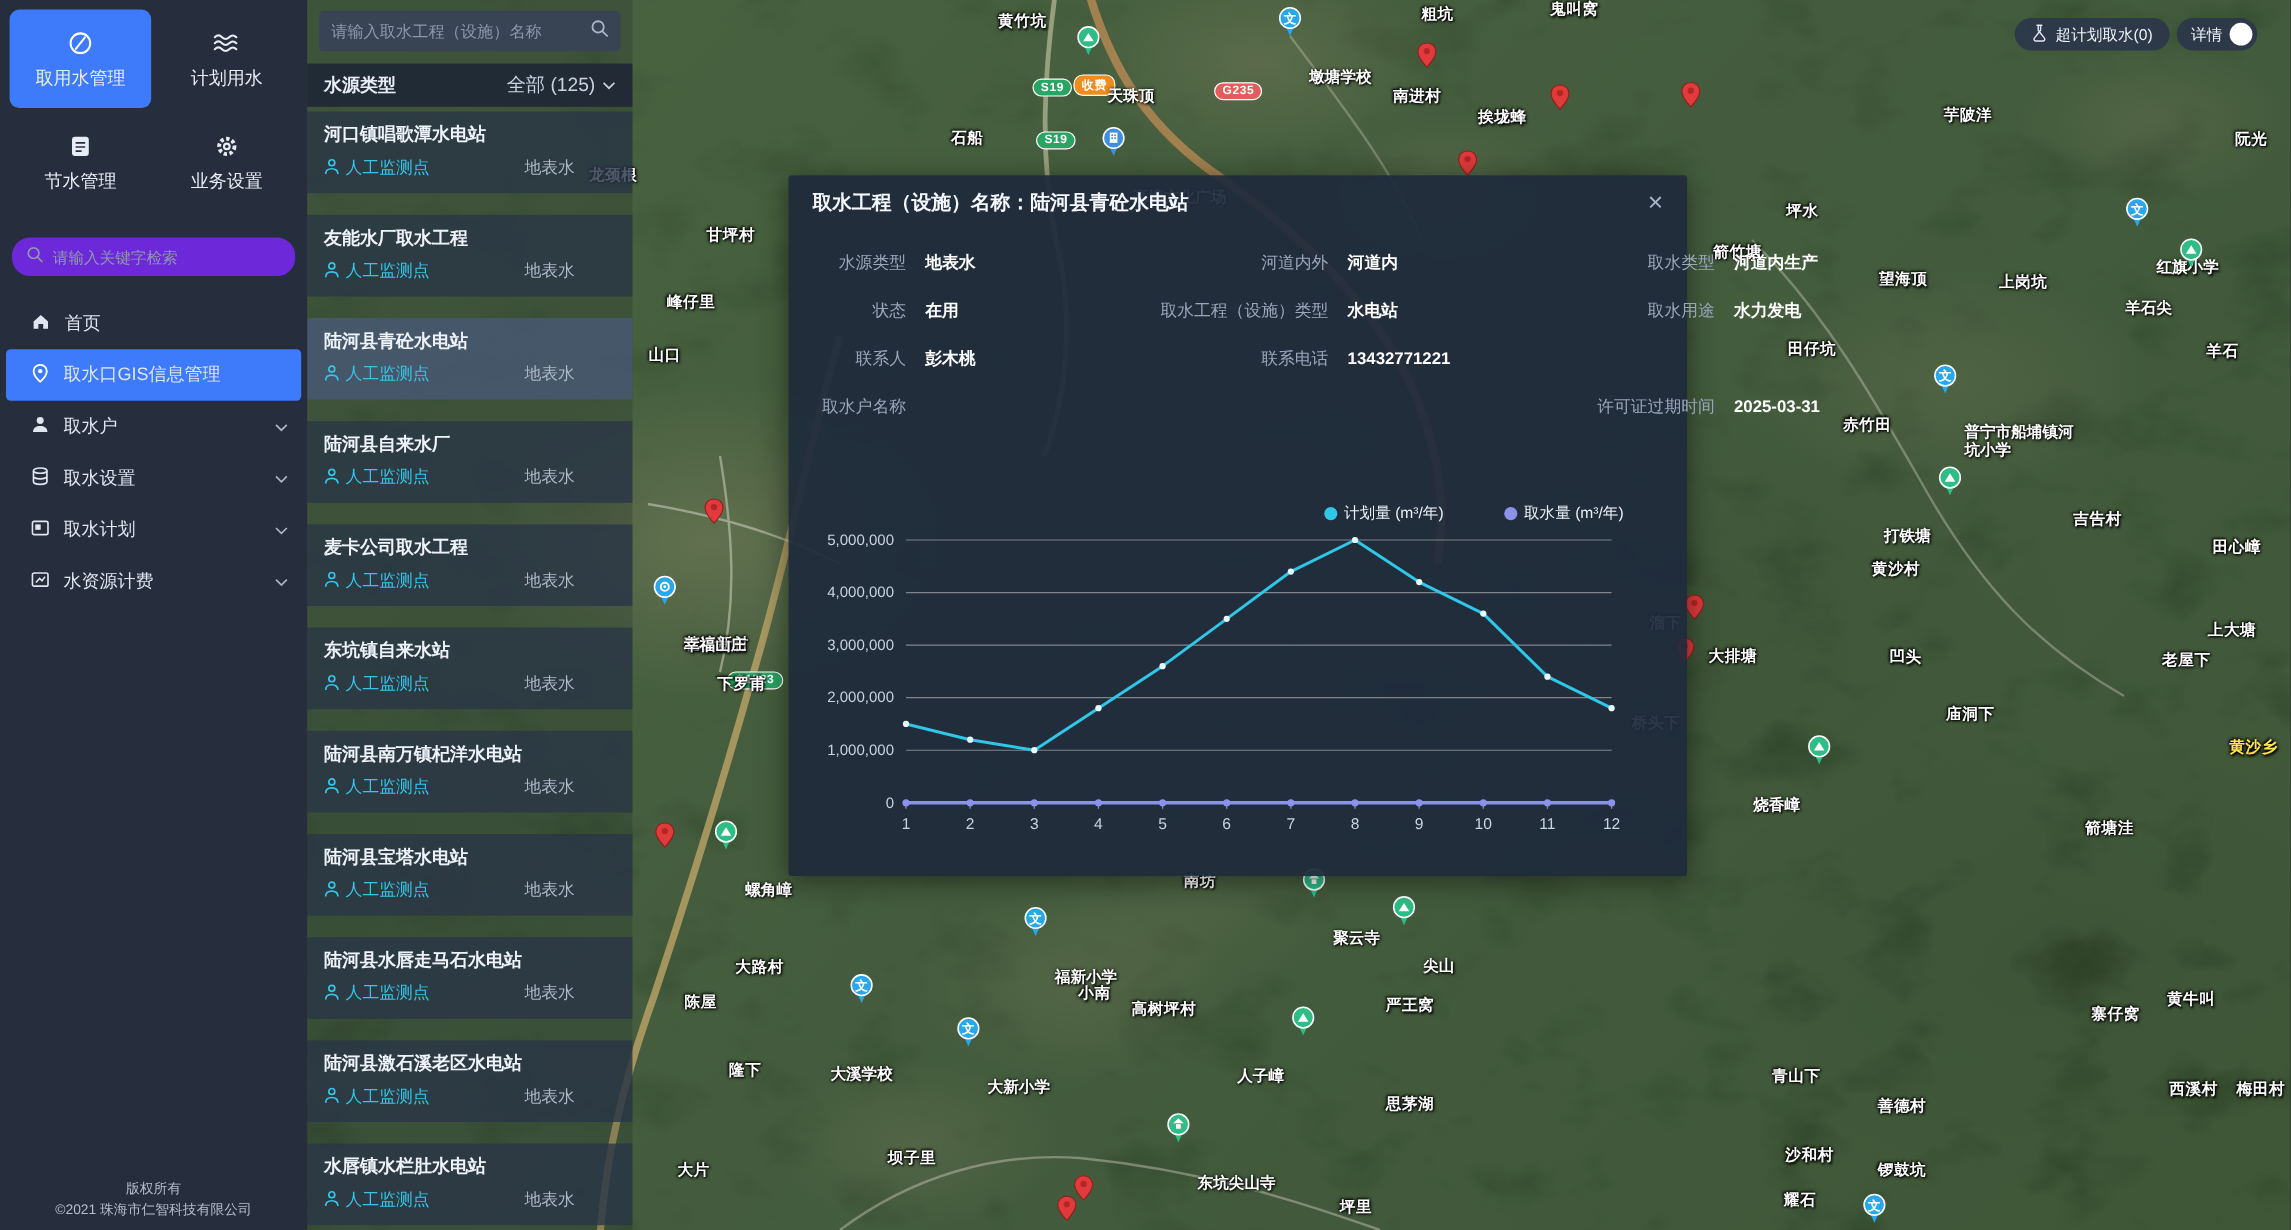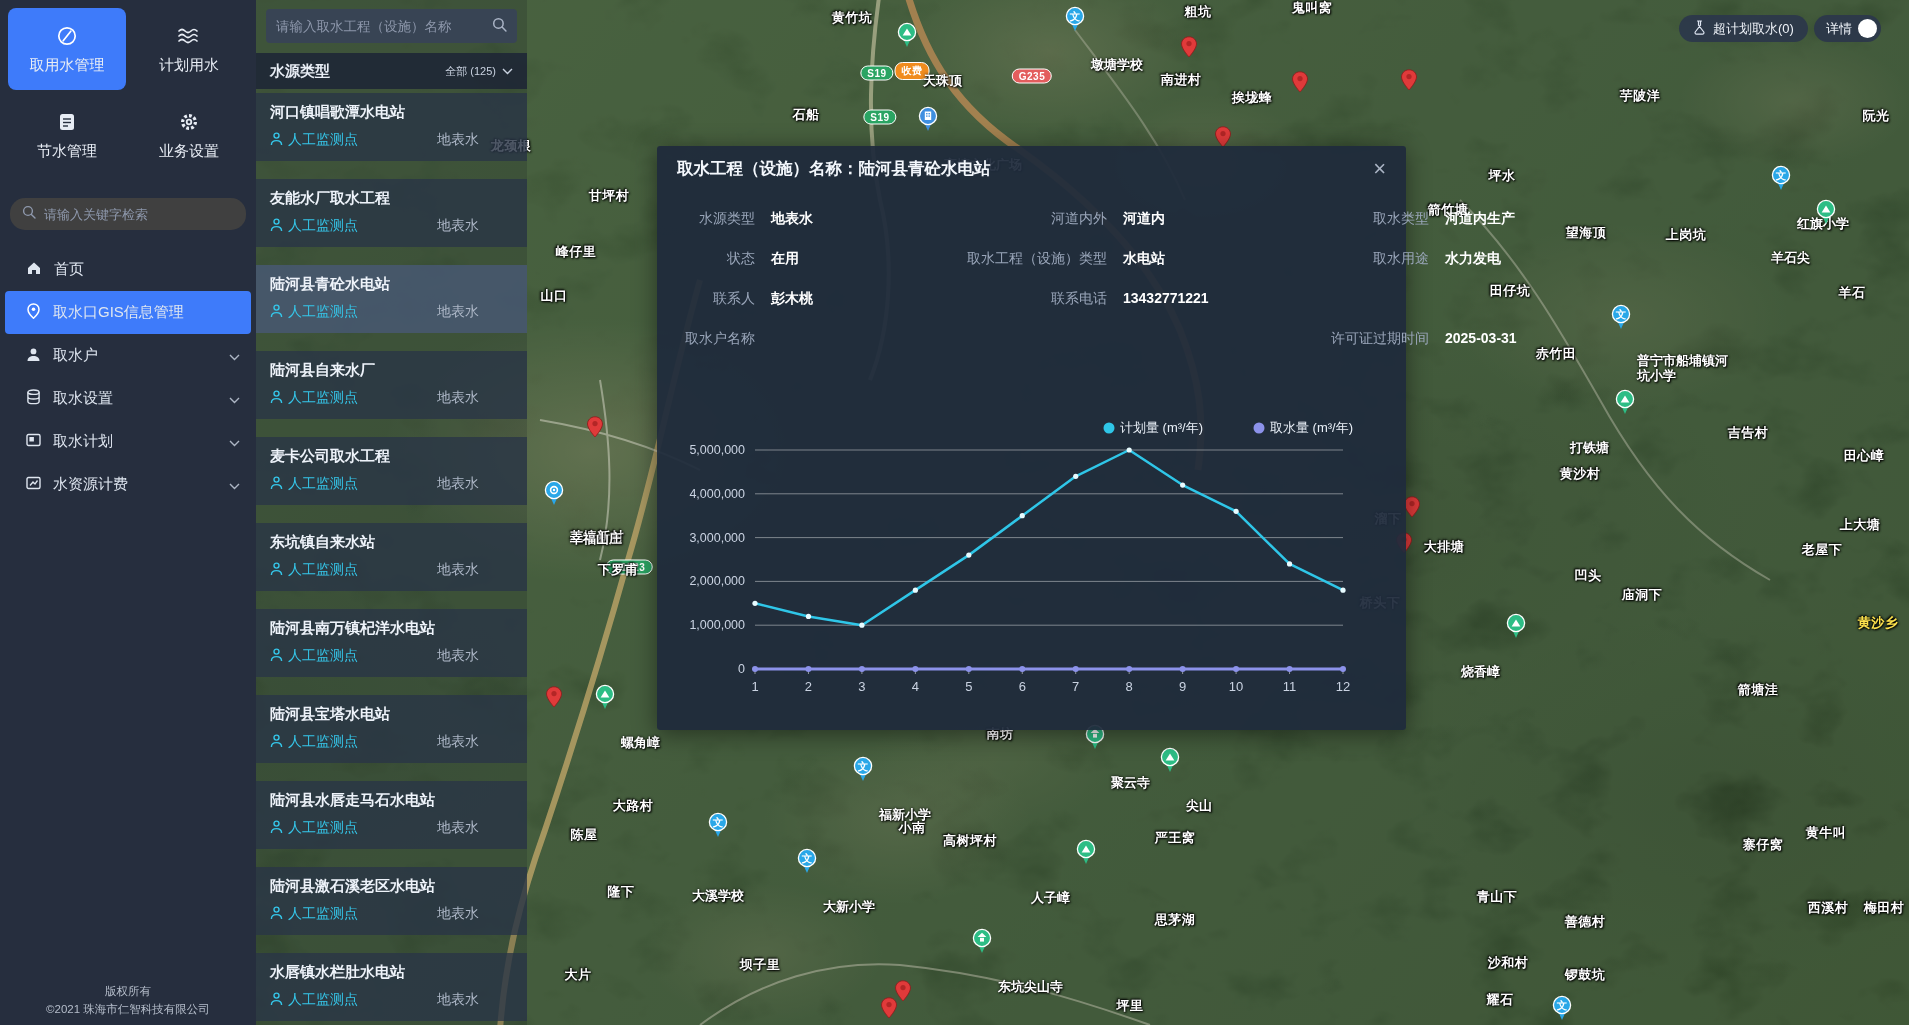--- a/index.html
+++ b/index.html
@@ -41,21 +41,21 @@
     letter-spacing:.5px; }
 
   
   .sidebar { position:absolute; left:0; top:0; width:256px; height:1025px; background:#262e3e;
     z-index:5; color:#dfe6f0; }
   .modules { display:grid; grid-template-columns:1fr 1fr; gap:4px; padding:8px; }
   .module { height:82px; display:flex; flex-direction:column; align-items:center; justify-content:center;
     gap:8px; border-radius:8px; font-size:15px; cursor:pointer; color:#e8edf5; }
   .module.active { background:#3e7bfa; }
   .module .micon { width:24px; height:24px; display:flex; align-items:center; justify-content:center; }
-  .sb-search { margin:14px 10px 10px; height:30px; background:#404040; border-radius:15px;
+  .sb-search { margin:14px 10px 10px; height:30px; background:#6d28d9; border-radius:15px;
     display:flex; align-items:center; padding:16px 12px; gap:8px; }
   .sb-search input { background:transparent; border:none; outline:none; color:#cfd6e4; font-size:13px; width:100%; }
   .sb-search input::placeholder { color:#8e98ac; }
   .nav { margin-top:18px; }
   .nav-item { height:43px; display:flex; align-items:center; padding:0 16px 0 26px; gap:12px;
     font-size:15px; cursor:pointer; }
   .nav-item.active { background:#3e7bfa; margin:0 5px; padding-left:21px; border-radius:4px; }
   .nav-item .chev { margin-left:auto; opacity:.8; }
   .sb-footer { position:absolute; bottom:6px; left:0; width:100%; text-align:center;
     color:#b5bdca; font-size:11.5px; line-height:1.55; }
@@ -63,21 +63,21 @@
   
   .list-panel { position:absolute; left:256px; top:0; width:271px; height:1025px; z-index:4;
     background:rgba(16,24,36,.18); }
   .lp-search { margin:9px 10px 8px; height:34px; background:rgba(56,66,88,.88); border-radius:4px;
     display:flex; align-items:center; padding:0 10px; }
   .lp-search input { background:transparent; border:none; outline:none; color:#d5dce8; font-size:13.5px; width:100%; }
   .lp-search input::placeholder { color:#8d97ab; }
   .lp-filter { margin:10px 0 4px; height:36px; background:rgba(30,38,53,.88); display:flex;
     align-items:center; padding:0 14px; }
   .lp-filter .flabel { color:#e8edf5; font-size:15px; font-weight:700; }
-  .lp-filter .fvalue { margin-left:auto; color:#c9d2e0; font-size:11px; display:flex; align-items:center; gap:6px; cursor:pointer; }
+  .lp-filter .fvalue { margin-left:auto; color:#c9d2e0; font-size:16px; display:flex; align-items:center; gap:6px; cursor:pointer; }
   .cards { }
   .card { height:68px; margin-bottom:18px; background:rgba(41,52,71,.78); padding:10px 14px 0; cursor:pointer; }
   .card.selected { background:rgba(72,88,114,.85); }
   .card .ctitle { color:#eef3fa; font-size:15px; font-weight:700; margin-bottom:9px; white-space:nowrap; }
   .card .crow { display:flex; align-items:flex-end; }
   .card .monitor { color:#35c5e8; font-size:14px; display:flex; align-items:center; gap:5px; }
   .card .source { margin-left:auto; margin-right:34px; color:#aeb8c8; font-size:14px; }
 
   
   .topctl { position:absolute; z-index:7; display:flex; align-items:center; gap:6px; }
@@ -144,21 +144,21 @@
         <div class="maplabel" style="left: 1586px; top: 233px;">望海顶</div>
         <div class="maplabel" style="left: 1686px; top: 235px;">上岗坑</div>
         <div class="maplabel" style="left: 1510px; top: 291px;">田仔坑</div>
         <div class="maplabel" style="left: 1852px; top: 293px;">羊石</div>
         <div class="maplabel" style="left: 1556px; top: 354px;">赤竹田</div>
         <div class="maplabel" style="left: 1748px; top: 433px;">吉告村</div>
         <div class="maplabel" style="left: 1864px; top: 456px;">田心嶂</div>
         <div class="maplabel" style="left: 1580px; top: 474px;">黄沙村</div>
         <div class="maplabel" style="left: 1388px; top: 519px;">溜下</div>
         <div class="maplabel" style="left: 1444px; top: 547px;">大排塘</div>
-        <div class="maplabel" style="left: 1588px; top: 576px;">凹头</div>
+        <div class="maplabel" style="left: 1588px; top: 548px;">凹头</div>
         <div class="maplabel" style="left: 1642px; top: 595px;">庙洞下</div>
         <div class="maplabel" style="left: 1822px; top: 550px;">老屋下</div>
         <div class="maplabel" style="left: 1860px; top: 525px;">上大塘</div>
         <div class="maplabel" style="left: 1380px; top: 603px;">桥头下</div>
         <div class="maplabel yellow" style="left: 1878px; top: 623px;">黄沙乡</div>
         <div class="maplabel" style="left: 1758px; top: 690px;">箭塘洼</div>
         <div class="maplabel" style="left: 597px; top: 537px;">花塘新村</div>
         <div class="maplabel" style="left: 618px; top: 570px;">下罗甫</div>
         <div class="maplabel" style="left: 633px; top: 806px;">大路村</div>
         <div class="maplabel" style="left: 584px; top: 835px;">陈屋</div>

